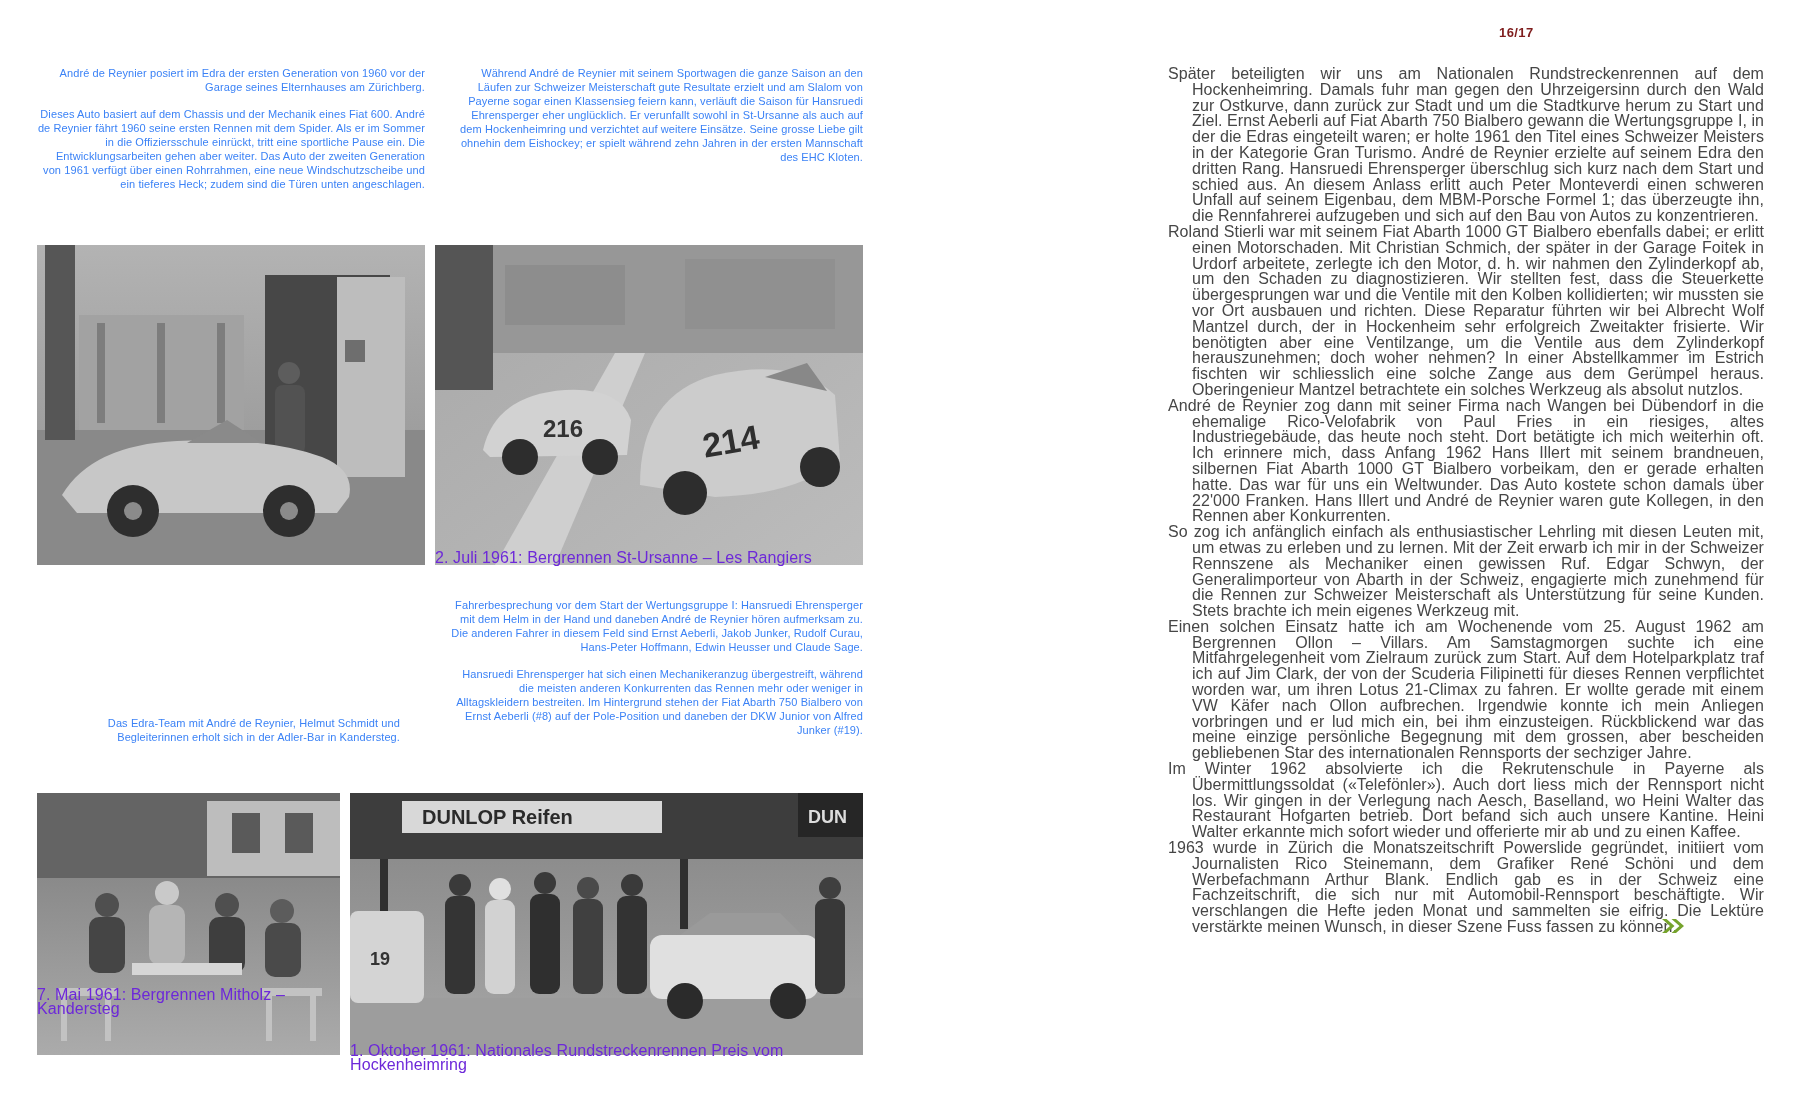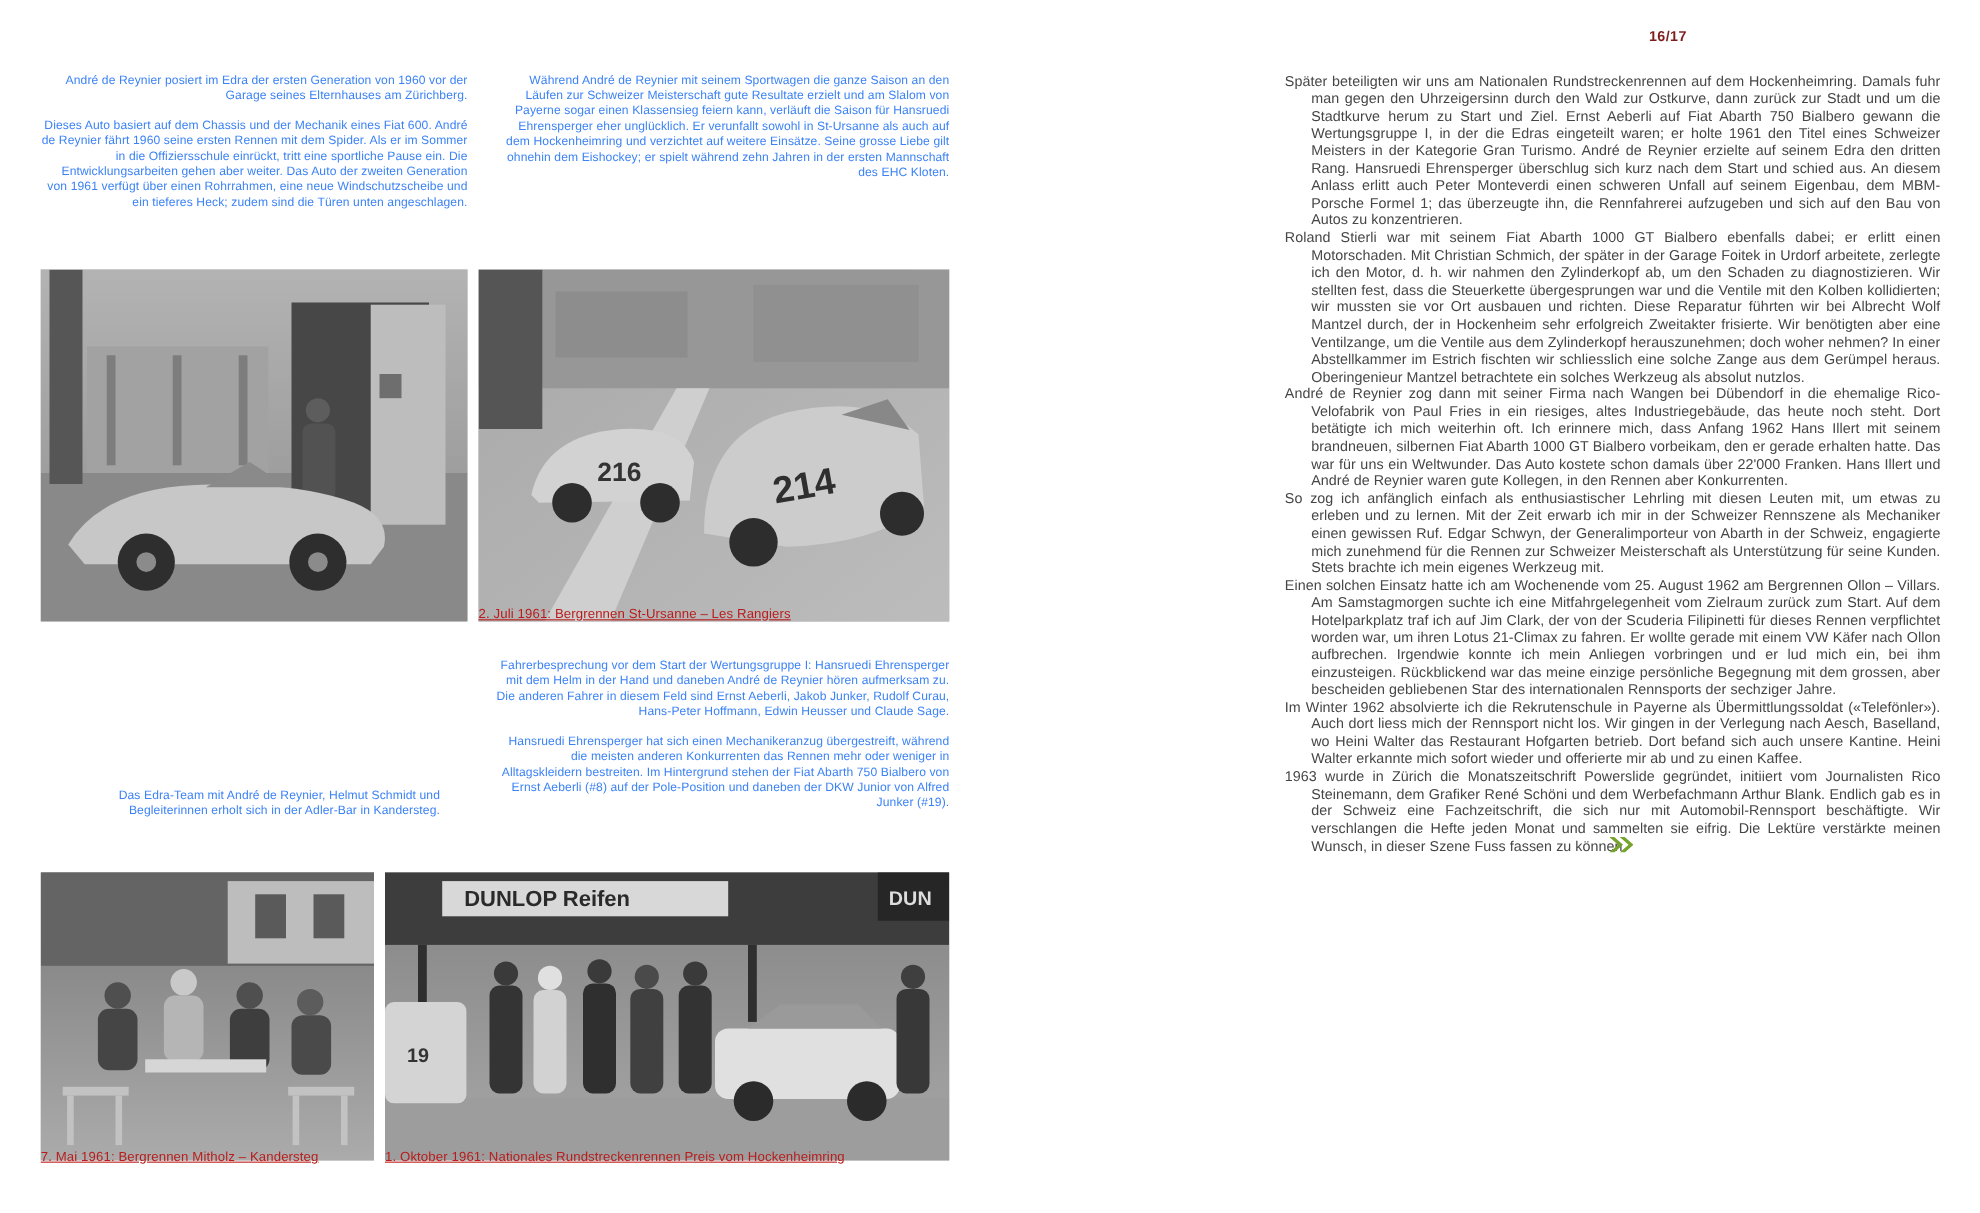--- a/index.html
+++ b/index.html
@@ -13,33 +13,33 @@
   
   .cap-block{
     color:#3b82f6;font-weight:normal;font-size:11px;line-height:14px;
     text-align:right;letter-spacing:.1px;
   }
   .cap-block p{margin:0 0 13px 0;}
   .cap-block p:last-child{margin-bottom:0;}
 
   
   .photo-caption{
-    color:#b91c1c;font-size:12px;line-height:14px;letter-spacing:.1px;text-decoration:underline;
+    color:#6d28d9;font-size:16px;line-height:14px;letter-spacing:.1px;
   }
 
   
   .photo{background:#9c9c9c;overflow:hidden;margin-top:23px;}
   .photo svg{display:block;}
 
   
   .page-number{
     color:#7f1d1d;font-weight:bold;font-size:13px;letter-spacing:.4px;
   }
   .body-col{
-    width:596px;color:#464646;font-size:13px;line-height:15.8px;
+    width:596px;color:#464646;font-size:16px;line-height:15.8px;
     text-align:justify;letter-spacing:.05px;
   }
   .body-col p{
     margin:0;padding-left:24px;text-indent:-24px;
   }
   .body-col p span.txt{display:inline;}
   .chev{display:inline-block;margin-left:5px;vertical-align:-1px;}
 </style>
 </head>
 <body>
@@ -185,21 +185,21 @@
         <circle cx="238" cy="95" r="11" fill="#4a4a4a"></circle>
           <rect x="223" y="106" width="30" height="95" rx="9" fill="#404040"></rect>
         <circle cx="282" cy="92" r="11" fill="#3a3a3a"></circle>
           <rect x="267" y="103" width="30" height="98" rx="9" fill="#333333"></rect>
         <circle cx="480" cy="95" r="11" fill="#3f3f3f"></circle>
           <rect x="465" y="106" width="30" height="95" rx="9" fill="#383838"></rect>
       </g>
     </svg>
   </div>
 
-  <div class="abs photo-caption" style="left:37px;top:1044px;width:300px;">7. Mai 1961: Bergrennen Mitholz – Kandersteg</div>
+  <div class="abs photo-caption" style="left:37px;top:988px;width:300px;">7. Mai 1961: Bergrennen Mitholz – Kandersteg</div>
   <div class="abs photo-caption" style="left:350px;top:1044px;width:500px;">1. Oktober 1961: Nationales Rundstreckenrennen Preis vom Hockenheimring</div>
 </div>
 
 <div class="abs" style="left:900px;top:0;width:900px;height:1103px;">
 
   <div class="abs page-number" style="left:599px;top:25px;">16/17</div>
 
   <div class="abs body-col" style="left:268px;top:66px;">
     <p>Später beteiligten wir uns am Nationalen Rundstreckenrennen auf dem Hockenheimring. Damals fuhr man gegen den Uhrzeigersinn durch den Wald zur Ostkurve, dann zurück zur Stadt und um die Stadtkurve herum zu Start und Ziel. Ernst Aeberli auf Fiat Abarth 750 Bialbero gewann die Wertungsgruppe I, in der die Edras eingeteilt waren; er holte 1961 den Titel eines Schweizer Meisters in der Kategorie Gran Turismo. André de Reynier erzielte auf seinem Edra den dritten Rang. Hansruedi Ehrensperger überschlug sich kurz nach dem Start und schied aus. An diesem Anlass erlitt auch Peter Monteverdi einen schweren Unfall auf seinem Eigenbau, dem MBM-Porsche Formel 1; das überzeugte ihn, die Rennfahrerei aufzugeben und sich auf den Bau von Autos zu konzentrieren.</p>
     <p>Roland Stierli war mit seinem Fiat Abarth 1000 GT Bialbero ebenfalls dabei; er erlitt einen Motorschaden. Mit Christian Schmich, der später in der Garage Foitek in Urdorf arbeitete, zerlegte ich den Motor, d. h. wir nahmen den Zylinderkopf ab, um den Schaden zu diagnostizieren. Wir stellten fest, dass die Steuerkette übergesprungen war und die Ventile mit den Kolben kollidierten; wir mussten sie vor Ort ausbauen und richten. Diese Reparatur führten wir bei Albrecht Wolf Mantzel durch, der in Hockenheim sehr erfolgreich Zweitakter frisierte. Wir benötigten aber eine Ventilzange, um die Ventile aus dem Zylinderkopf herauszunehmen; doch woher nehmen? In einer Abstellkammer im Estrich fischten wir schliesslich eine solche Zange aus dem Gerümpel heraus. Oberingenieur Mantzel betrachtete ein solches Werkzeug als absolut nutzlos.</p>

